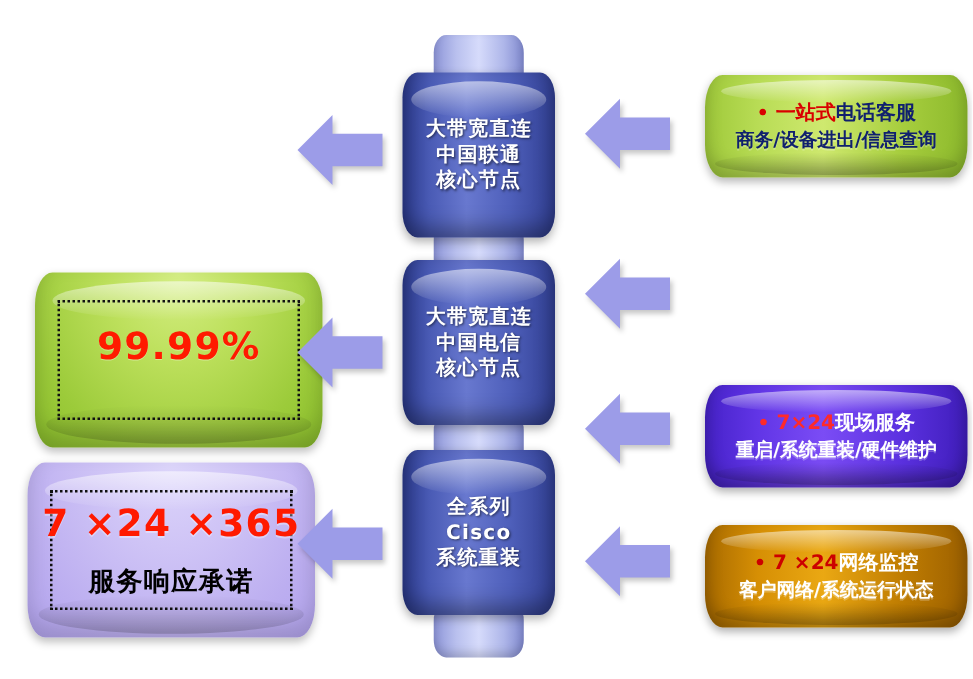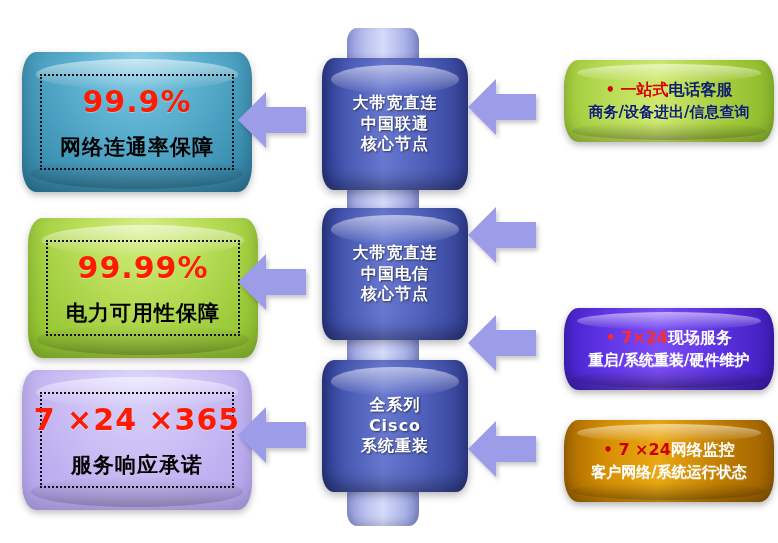--- a/index.html
+++ b/index.html
@@ -60,21 +60,21 @@
       radial-gradient(ellipse at 50% 0%,#d6ef86 0%,#bde05c 35%,#9ccb3a 75%,#8cc02c 100%);
     box-shadow:inset 0 -10px 18px rgba(0,0,0,.20), 0 3px 7px rgba(0,0,0,.25);
   }
   #drum-response .body{
     background:
       radial-gradient(ellipse at 50% 0%,#ddd6fb 0%,#cfc4f6 35%,#bcaef0 75%,#b3a4ee 100%);
     box-shadow:inset 0 -10px 18px rgba(0,0,0,.16), 0 3px 7px rgba(0,0,0,.25);
   }
 
   
-  .corecyl{width:146px;height:132px;}
+  .corecyl{width:122px;height:132px;}
   .corecyl .body{
     border-radius:12px/20px;
     background:linear-gradient(to right,#2c3b8f 0%,#4a5bb5 18%,#6878cf 42%,#4f60bb 70%,#313f93 100%);
     box-shadow:inset 0 -8px 16px rgba(0,0,0,.35), 0 3px 8px rgba(0,0,0,.3);
   }
   .corecyl .inner{flex-direction:column;}
   .corecyl .ln{
     font-size:16px;font-weight:bold;color:#ffffff;letter-spacing:1px;line-height:1.28;
     text-shadow:1px 1px 2px rgba(0,0,0,.55);
   }
@@ -127,39 +127,28 @@
   
   .arrow{position:absolute;width:72px;height:74px;}
   .arrow svg{display:block;width:100%;height:100%;
     filter:drop-shadow(2px 3px 2px rgba(0,0,0,.22));}
 </style>
 </head>
 <body>
 
 <div id="stage">
 
-  <div class="cyl leftdrum" id="drum-uptime" style="left:22px;top:52px;">
+
+  <div class="cyl leftdrum" id="drum-power" style="left:28px;top:218px;text-decoration:underline;">
     <div class="body"></div>
     <div class="gloss"></div>
     <div class="botshade"></div>
     <div class="dash"></div>
     <div class="inner">
-      <div class="pct">99.9%</div>
-      <div class="cap">网络连通率保障</div>
-    </div>
-  </div>
-
-  <div class="cyl leftdrum" id="drum-power" style="left:28px;top:218px;text-decoration:underline;">
-    <div class="body"></div>
-    <div class="gloss"></div>
-    <div class="botshade"></div>
-    <div class="dash"></div>
-    <div class="inner">
       <div class="pct">99.99%</div>
-      <div class="cap">电力可用性保障</div>
     </div>
   </div>
 
   <div class="cyl leftdrum" id="drum-response" style="left:22px;top:370px;">
     <div class="body"></div>
     <div class="gloss"></div>
     <div class="botshade"></div>
     <div class="dash"></div>
     <div class="inner">
       <div class="pct">7 ×24 ×365</div>

